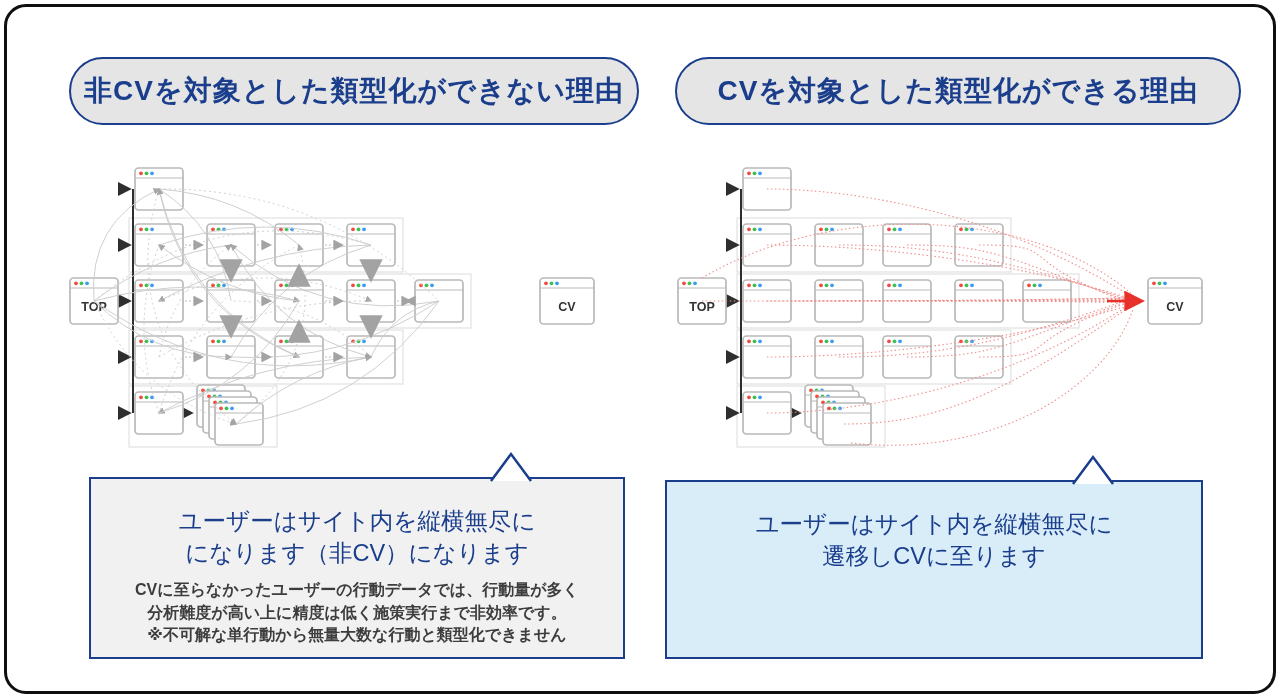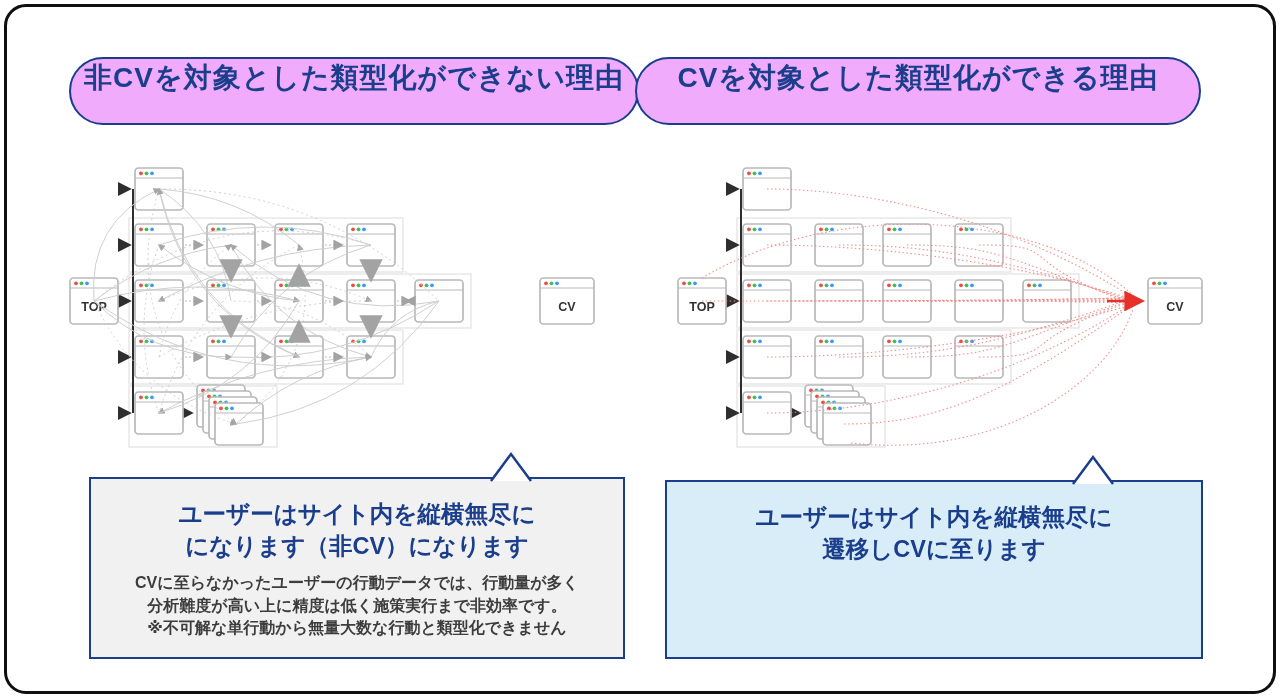--- a/index.html
+++ b/index.html
@@ -7,40 +7,40 @@
     position:relative;width:1280px;height:698px;background:#fff;overflow:hidden;
     font-family:"Liberation Sans","DejaVu Sans",sans-serif;
   }
   #frame{
     position:absolute;left:4px;top:4px;width:1266px;height:684px;
     border:3px solid #0f0f0f;border-radius:22px;background:#fff;
   }
   .title-pill{
     position:absolute;top:50px;height:68px;
     border:2.5px solid var(--navy);border-radius:999px;
-    display:flex;align-items:flex-start;justify-content:center;
+    display:flex;align-items:center;justify-content:center;
     color:var(--navy);font-weight:bold;font-size:28px;letter-spacing:1px;
-    background:#f0abfc;box-sizing:border-box;
+    background:#e5e5e5;box-sizing:border-box;
   }
   #title-left{left:62px;width:570px;}
-  #title-right{left:628px;width:566px;}
+  #title-right{left:668px;width:566px;}
   .diagram{position:absolute;top:140px;width:580px;height:320px;}
   #diagram-left{left:40px;}
   #diagram-right{left:648px;}
   .callout{
     position:absolute;border:2.5px solid var(--navy);box-sizing:border-box;
     text-align:center;
   }
   #callout-left{left:82px;top:470px;width:536px;height:182px;background:var(--calloutLeftBg);}
   #callout-right{left:658px;top:473px;width:538px;height:179px;background:var(--calloutRightBg);}
   .pointer{position:absolute;top:-28px;width:44px;height:31px;}
   #callout-left .pointer{left:398px;}
   #callout-right .pointer{left:404px;}
   .callout-heading{
-    margin-top:19px;color:var(--navy);font-weight:bold;font-size:23.5px;line-height:1.38;
+    margin-top:26px;color:var(--navy);font-weight:normal;font-size:23.5px;line-height:1.38;
   }
   .callout-body{
     margin-top:9px;color:var(--bodyText);font-weight:bold;font-size:16px;line-height:1.42;
   }
 </style>
 </head>
 <body>
 
 <div id="canvas" style="--navy: #1a3e8c; --calloutLeftBg: #f1f1f1; --calloutRightBg: #d9edf9; --bodyText: #3d3d3d;">
   <div id="frame">

